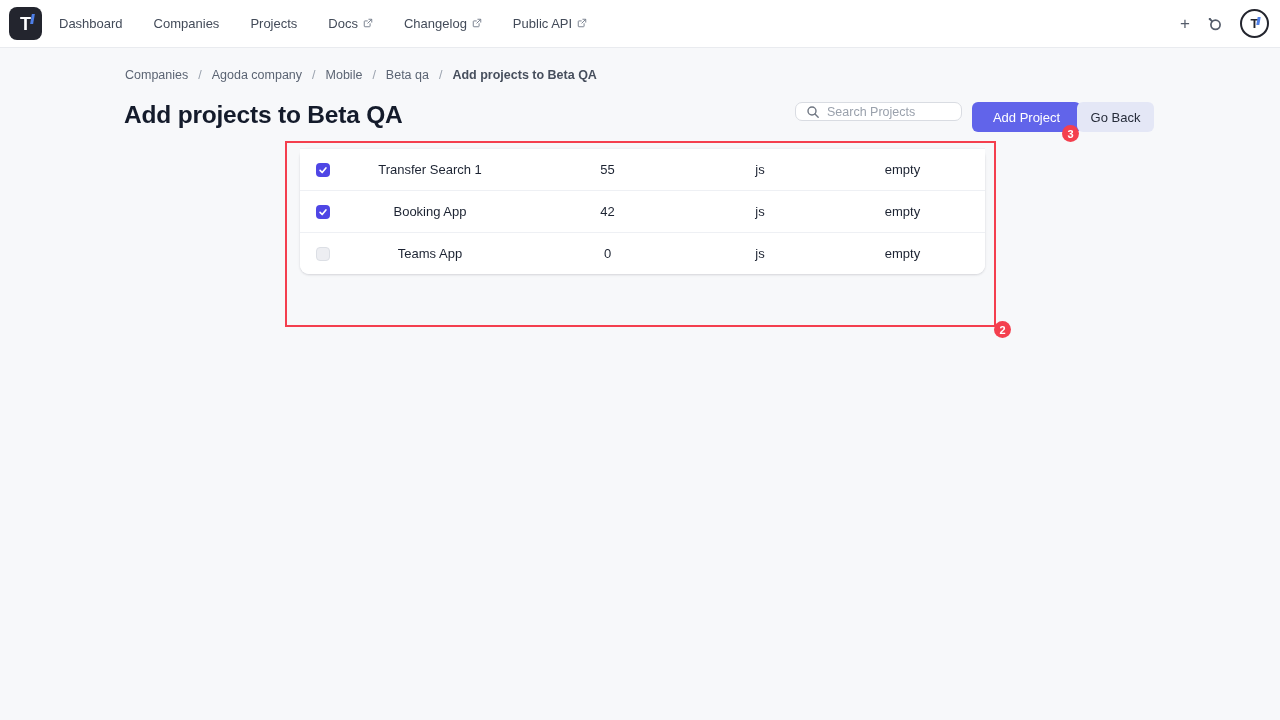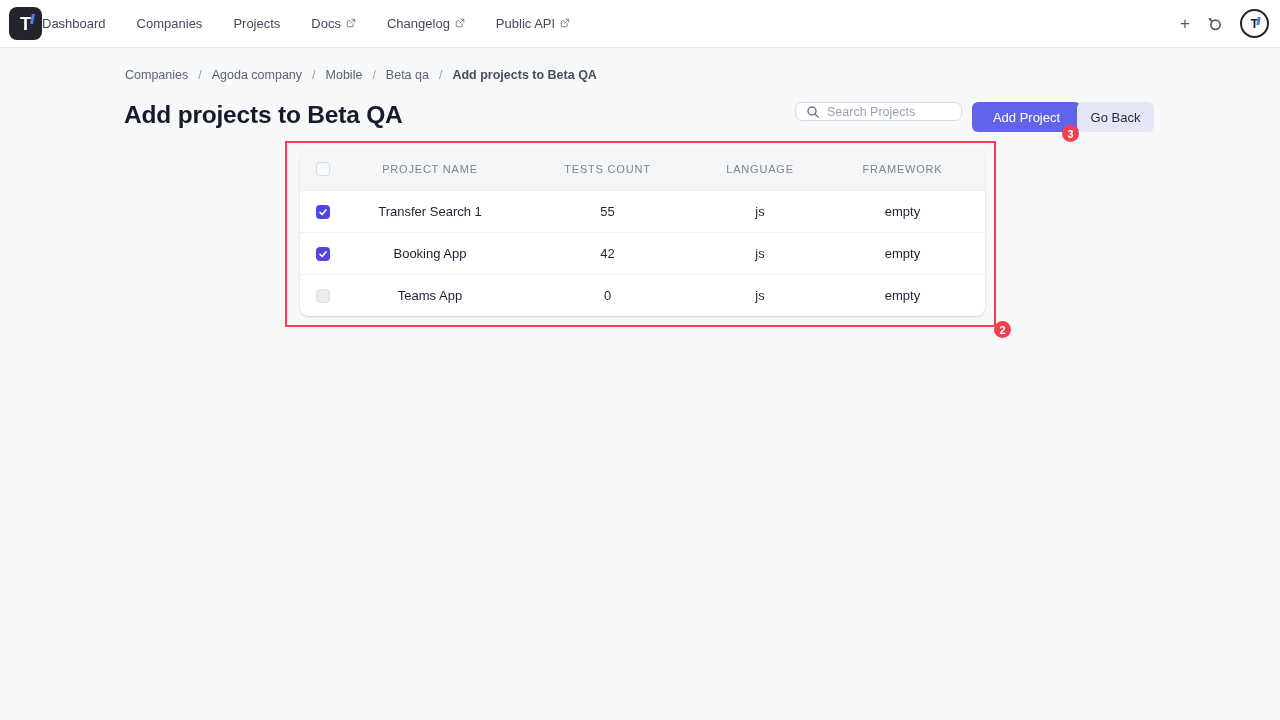--- a/index.html
+++ b/index.html
@@ -19,21 +19,21 @@
     display:flex; align-items:center;
   }
   .logo {
     width:33px; height:33px; margin-left:9px; border-radius:8px;
     background:#23252e; position:relative;
     display:flex; align-items:center; justify-content:center;
     cursor:pointer; flex:none;
   }
   .logo .letter { color:#ffffff; font-weight:700; font-size:18px; line-height:1; }
   .logo .accent { position:absolute; top:7px; right:8px; width:3px; height:10px; background:#4e7fe8; transform:skewX(-10deg); }
-  .nav-links { display:flex; gap:31px; align-items:flex-end; }
+  .nav-links { display:flex; gap:31px; margin-left:17px; align-items:flex-end; }
   .nav-item { display:flex; align-items:center; gap:5px; font-size:13px; color:#434b59; cursor:pointer; white-space:nowrap; }
   .ext-icon { display:inline-flex; margin-top:-2px; }
   .nav-right { margin-left:auto; display:flex; align-items:center; gap:16px; padding-right:11px; }
   .plus-icon { font-size:17px; color:#545c6a; line-height:1; cursor:pointer; font-weight:400; }
   .spotlight-icon { display:inline-flex; cursor:pointer; }
   .avatar {
     width:29px; height:29px; border:2px solid #23252e; border-radius:50%;
     background:#ffffff; position:relative; cursor:pointer;
     display:flex; align-items:center; justify-content:center; flex:none;
   }
@@ -204,29 +204,20 @@
       <circle cx="6" cy="6" r="4" stroke="#6f7682" stroke-width="1.4"></circle>
       <path d="M9 9 L12.2 12.2" stroke="#6f7682" stroke-width="1.4" stroke-linecap="round"></path>
     </svg>
   </span>
   <input type="text" placeholder="Search Projects" style="">
 </div>
 <button class="btn btn-add">Add Project</button>
 <button class="btn btn-back">Go Back</button>
 
 <div class="table-card">
-  <div class="thead">
-    <div class="col col-check">
-      <span class="checkbox header-style"></span>
-    </div>
-    <div class="col col-name th">PROJECT NAME</div>
-    <div class="col col-tests th">TESTS COUNT</div>
-    <div class="col col-lang th">LANGUAGE</div>
-    <div class="col col-fw th">FRAMEWORK</div>
-  </div>
   <div id="tbody">
   <div class="trow">
     <div class="col col-check">
       <span class="checkbox checked">
         <svg width="10" height="10" viewBox="0 0 12 12" fill="none">
           <path d="M2.5 6.5 5 9l4.5-5.5" stroke="#ffffff" stroke-width="2" stroke-linecap="round" stroke-linejoin="round"></path>
         </svg>
       </span>
     </div>
     <div class="col col-name cell c-name">Transfer Search 1</div>

